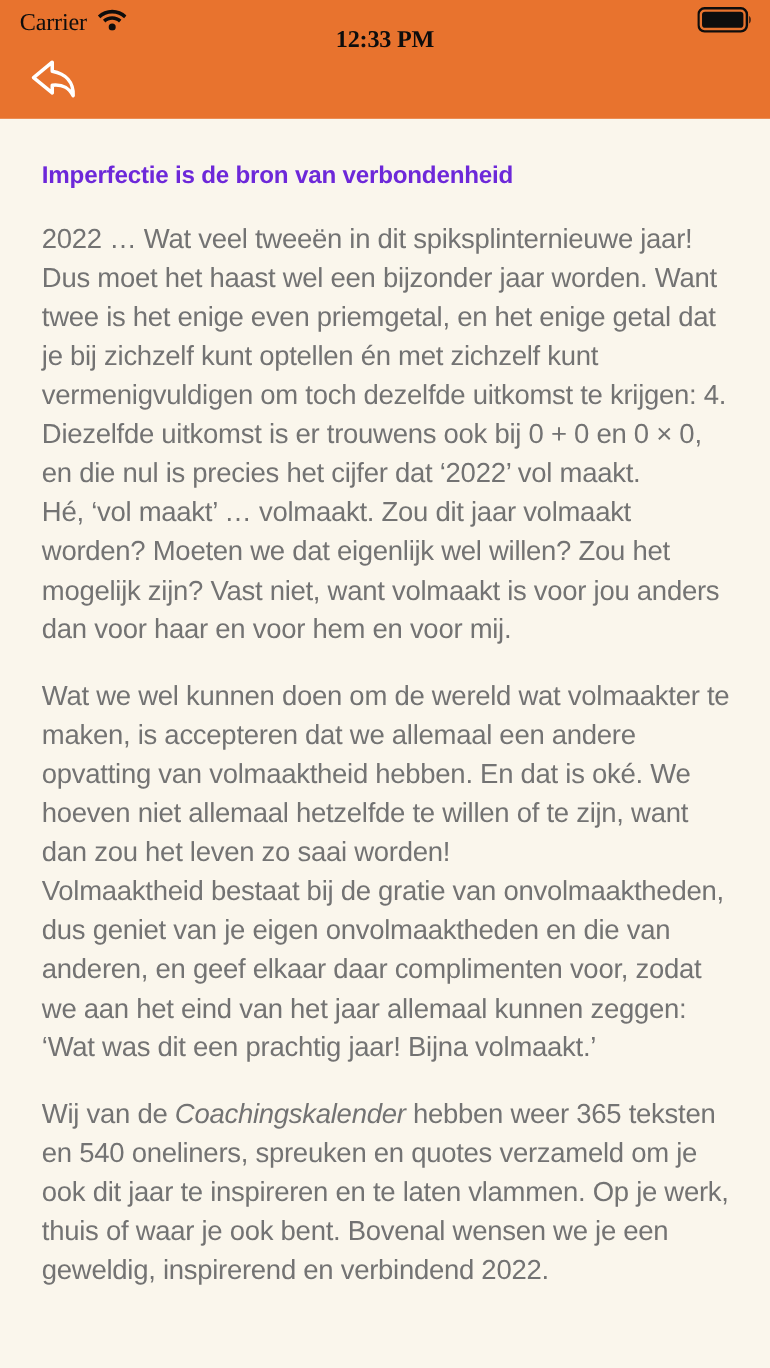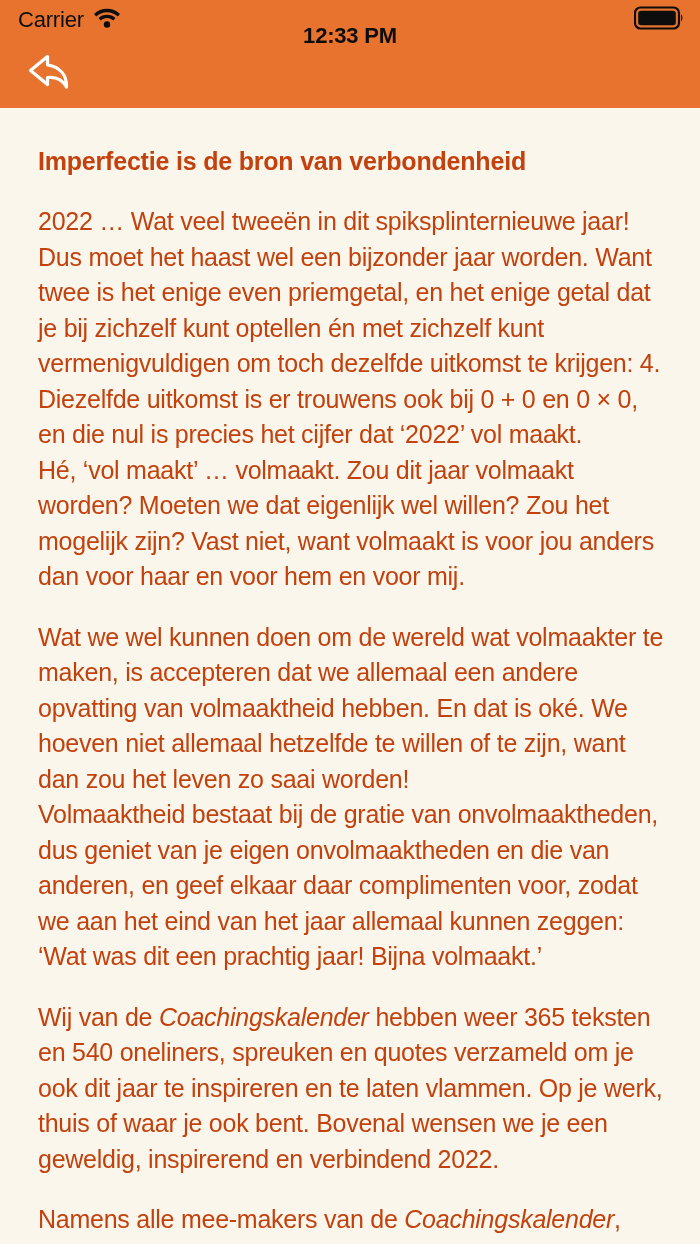--- a/index.html
+++ b/index.html
@@ -29,20 +29,21 @@
     flex: 0 0 108px;
     position: relative;
   }
   .status-bar {
     height: 40px;
     display: flex;
     align-items: center;
     padding: 0 16px 0 18px;
     position: relative;
     box-sizing: border-box;
+    font-family: Liberation Serif, serif;
   }
   .status-left {
     display: flex;
     align-items: center;
     gap: 10px;
   }
   .carrier-label {
     font-size: 22px;
     color: #0d0d0d;
     letter-spacing: -0.2px;
@@ -92,31 +93,31 @@
   .back-arrow-icon { display: block; }
 
   
   .content {
     flex: 1 1 auto;
     padding: 38px 30px 0 38px;
     box-sizing: border-box;
     overflow: hidden;
   }
   .article-title {
-    font-size: 25px;
+    font-size: 22px;
     font-weight: bold;
-    color: #c2410c;
+    color: #6d28d9;
     margin: 0 0 28px 0;
     line-height: 1.2;
     letter-spacing: -0.2px;
   }
   .article-block {
     font-size: 25px;
     line-height: 35.5px;
-    color: #c2410c;
+    color: #737373;
     margin: 0 0 25px 0;
     letter-spacing: -0.25px;
     white-space: pre-wrap;
   }
   .article-block:last-child { margin-bottom: 0; }
   .article-block em { font-style: italic; }
 </style>
 </head>
 <body>
 
@@ -166,17 +167,16 @@
     <h1 class="article-title">Imperfectie is de bron van verbondenheid</h1>
 
     <p class="article-block">2022 … Wat veel tweeën in dit spiksplinternieuwe jaar! Dus moet het haast wel een bijzonder jaar worden. Want twee is het enige even priemgetal, en het enige getal dat je bij zichzelf kunt optellen én met zichzelf kunt vermenigvuldigen om toch dezelfde uitkomst te krijgen: 4. Diezelfde uitkomst is er trouwens ook bij 0 + 0 en 0 × 0, en die nul is precies het cijfer dat ‘2022’ vol maakt.
 Hé, ‘vol maakt’ … volmaakt. Zou dit jaar volmaakt worden? Moeten we dat eigenlijk wel willen? Zou het mogelijk zijn? Vast niet, want volmaakt is voor jou anders dan voor haar en voor hem en voor mij.</p>
 
     <p class="article-block">Wat we wel kunnen doen om de wereld wat volmaakter te maken, is accepteren dat we allemaal een andere opvatting van volmaaktheid hebben. En dat is oké. We hoeven niet allemaal hetzelfde te willen of te zijn, want dan zou het leven zo saai worden!
 Volmaaktheid bestaat bij de gratie van onvolmaaktheden, dus geniet van je eigen onvolmaaktheden en die van anderen, en geef elkaar daar complimenten voor, zodat we aan het eind van het jaar allemaal kunnen zeggen: ‘Wat was dit een prachtig jaar! Bijna volmaakt.’</p>
 
     <p class="article-block"><span>Wij van de </span><em>Coachingskalender</em><span> hebben weer 365 teksten en 540 oneliners, spreuken en quotes verzameld om je ook dit jaar te inspireren en te laten vlammen. Op je werk, thuis of waar je ook bent. Bovenal wensen we je een geweldig, inspirerend en verbindend 2022.</span></p>
 
-    <p class="article-block"><span>Namens alle mee-makers van de </span><em>Coachingskalender</em><span>,</span></p>
 
   </div>
 
 </div>
 
 </body></html>

